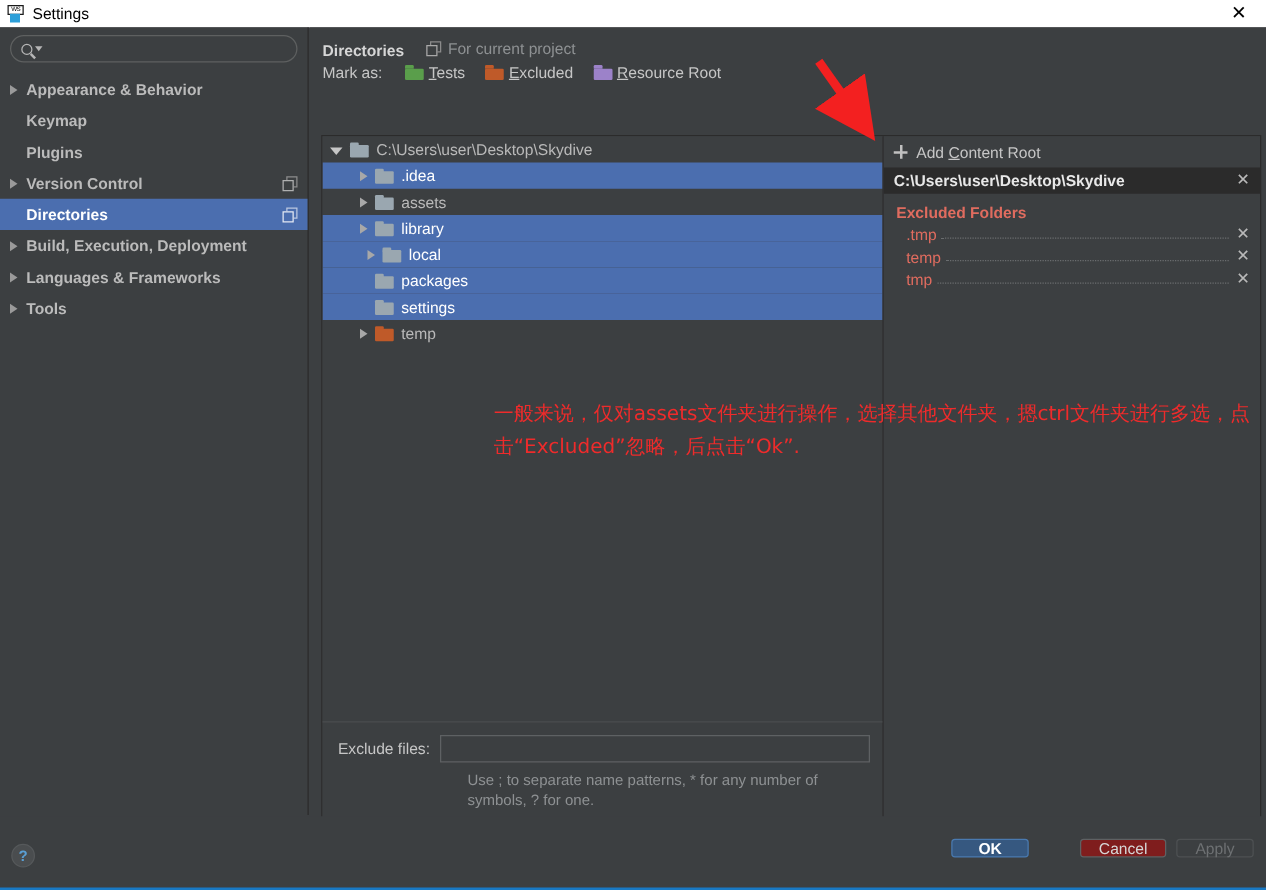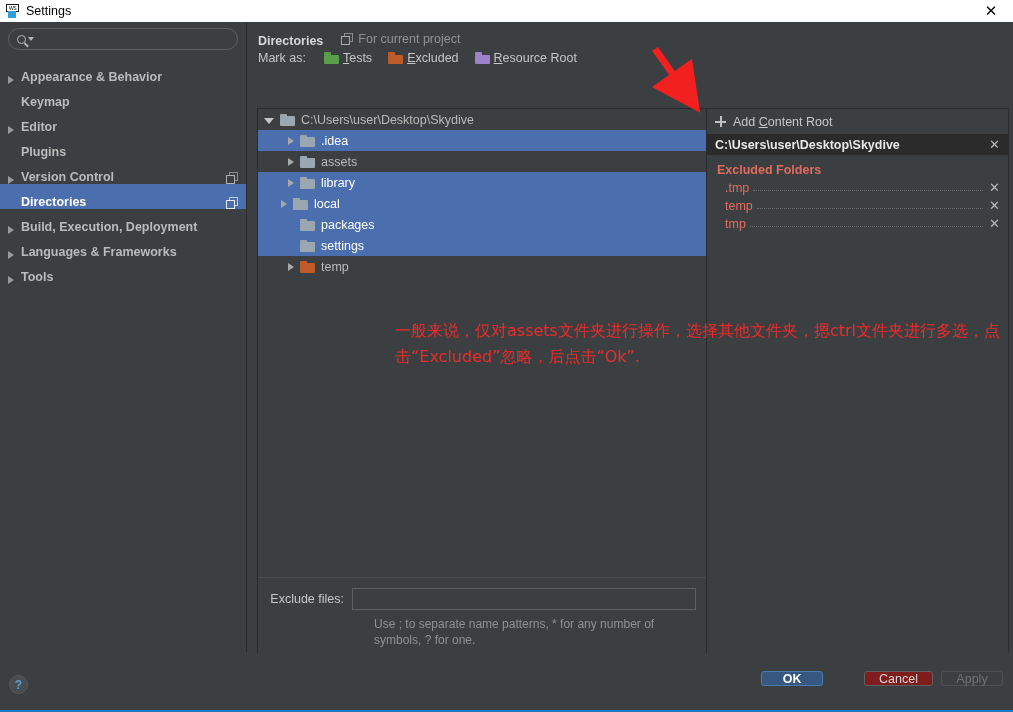--- a/index.html
+++ b/index.html
@@ -74,21 +74,21 @@
     border-left: 3.5px solid transparent; border-right: 3.5px solid transparent;
     border-top: 4px solid #b6b6b6;
   }
   #search-box input {
     flex: 1; background: transparent; border: 0; outline: none;
     color: #bbbbbb; font-size: 12px; font-family: inherit; margin-left: 4px;
   }
 
   #nav-list { margin-top: 9px; }
   .nav-item {
-    height: 25px; display: flex; align-items: flex-end;
+    height: 25px; display: flex; align-items: center;
     padding-left: 8px; padding-right: 8px;
     font-size: 12.5px; color: #bbbbbb; cursor: pointer;
     position: relative;
   }
   .nav-item.selected { background: #4b6eaf; color: #ffffff; }
   .nav-item .tri {
     width: 0; height: 0; flex: 0 0 auto; margin-right: 7px;
     border-top: 4.5px solid transparent; border-bottom: 4.5px solid transparent;
     border-left: 6px solid #9a9a9a;
   }
@@ -328,24 +328,20 @@
       </div>
     </div>
     <div id="nav-list">
         <div class="nav-item">
           <span class="tri"></span>
           <span class="label">Appearance &amp; Behavior</span>
         </div>
         <div class="nav-item">
           <span class="tri hidden"></span>
           <span class="label">Keymap</span>
-        </div>
-        <div class="nav-item">
-          <span class="tri"></span>
-          <span class="label">Editor</span>
         </div>
         <div class="nav-item">
           <span class="tri hidden"></span>
           <span class="label">Plugins</span>
         </div>
         <div class="nav-item">
           <span class="tri"></span>
           <span class="label">Version Control</span>
           <span class="cfg-icon">
             <span class="b1"></span>
@@ -444,21 +440,21 @@
               <span class="nm">assets</span>
             </div>
             <div class="tree-row selected" style="padding-left: 30px;">
               <span class="twisty "></span>
               <span class="folder-ic grey" style="margin-right: 6px;">
                 <span class="tab"></span>
                 <span class="bod"></span>
               </span>
               <span class="nm">library</span>
             </div>
-            <div class="tree-row selected" style="padding-left: 23px;">
+            <div class="tree-row selected" style="padding-left: 36px;">
               <span class="twisty "></span>
               <span class="folder-ic grey" style="margin-right: 6px;">
                 <span class="tab"></span>
                 <span class="bod"></span>
               </span>
               <span class="nm">local</span>
             </div>
             <div class="tree-row selected" style="padding-left: 30px;">
               <span class="twisty none"></span>
               <span class="folder-ic grey" style="margin-right: 6px;">

